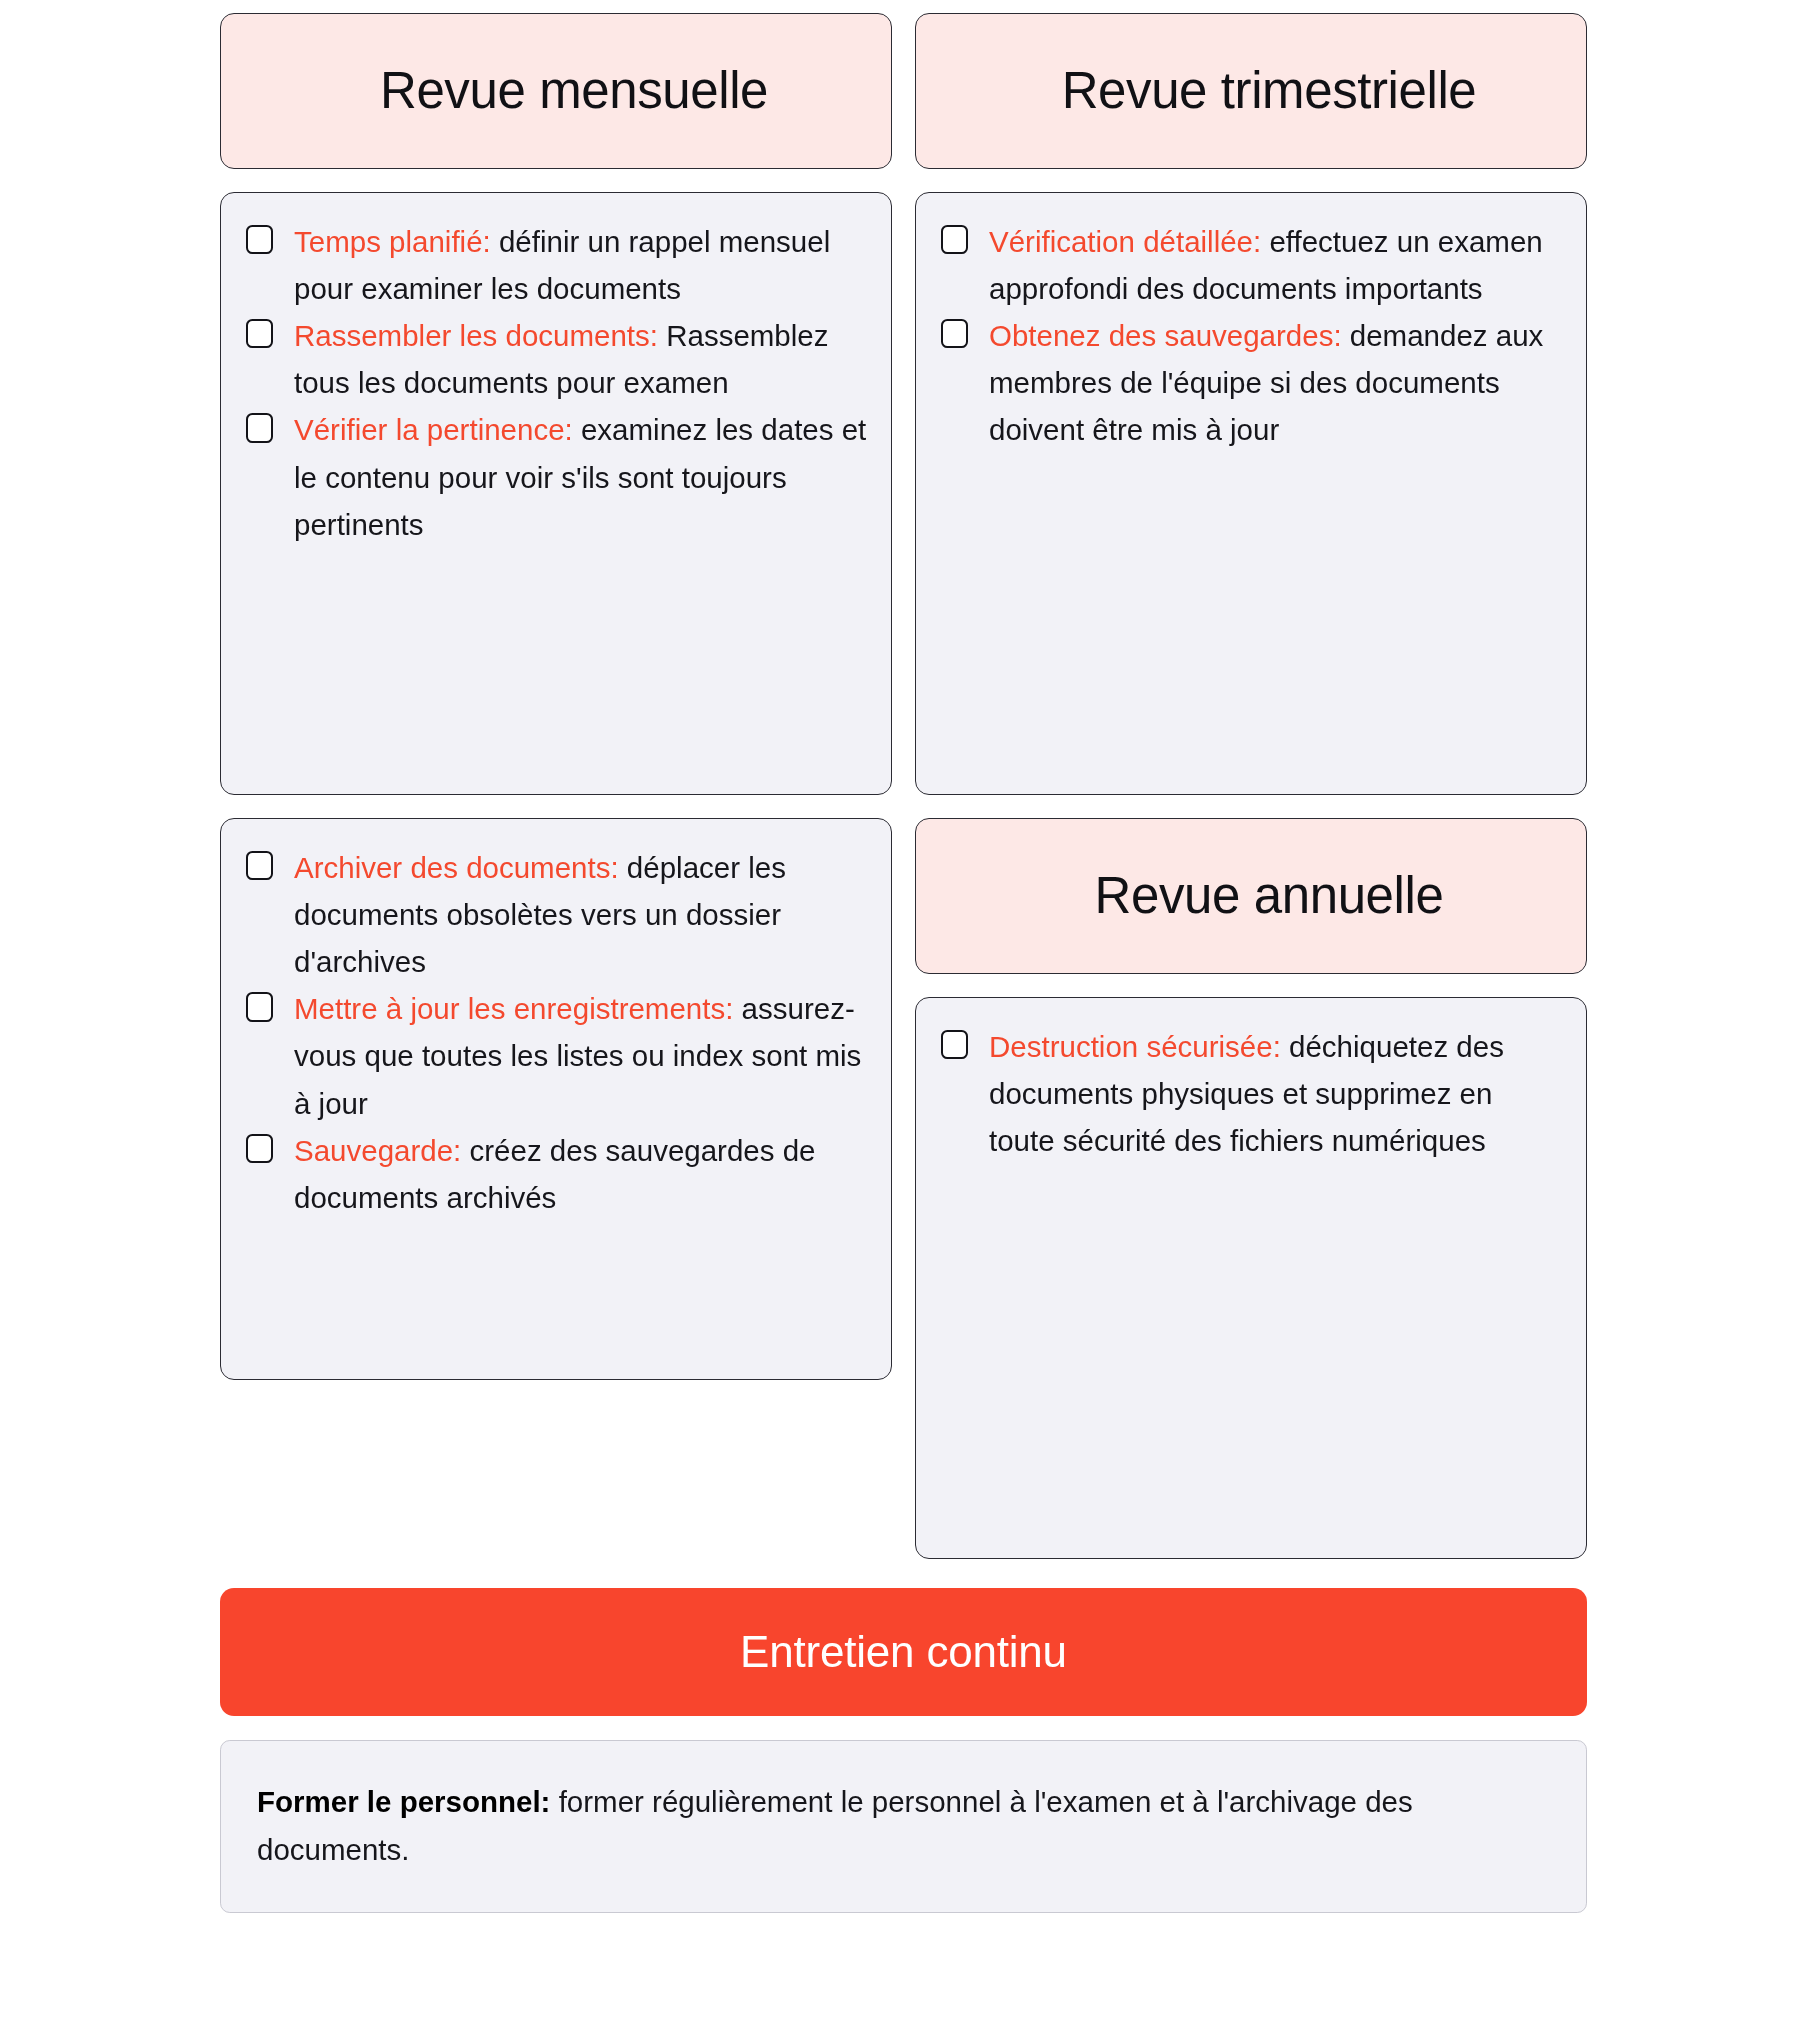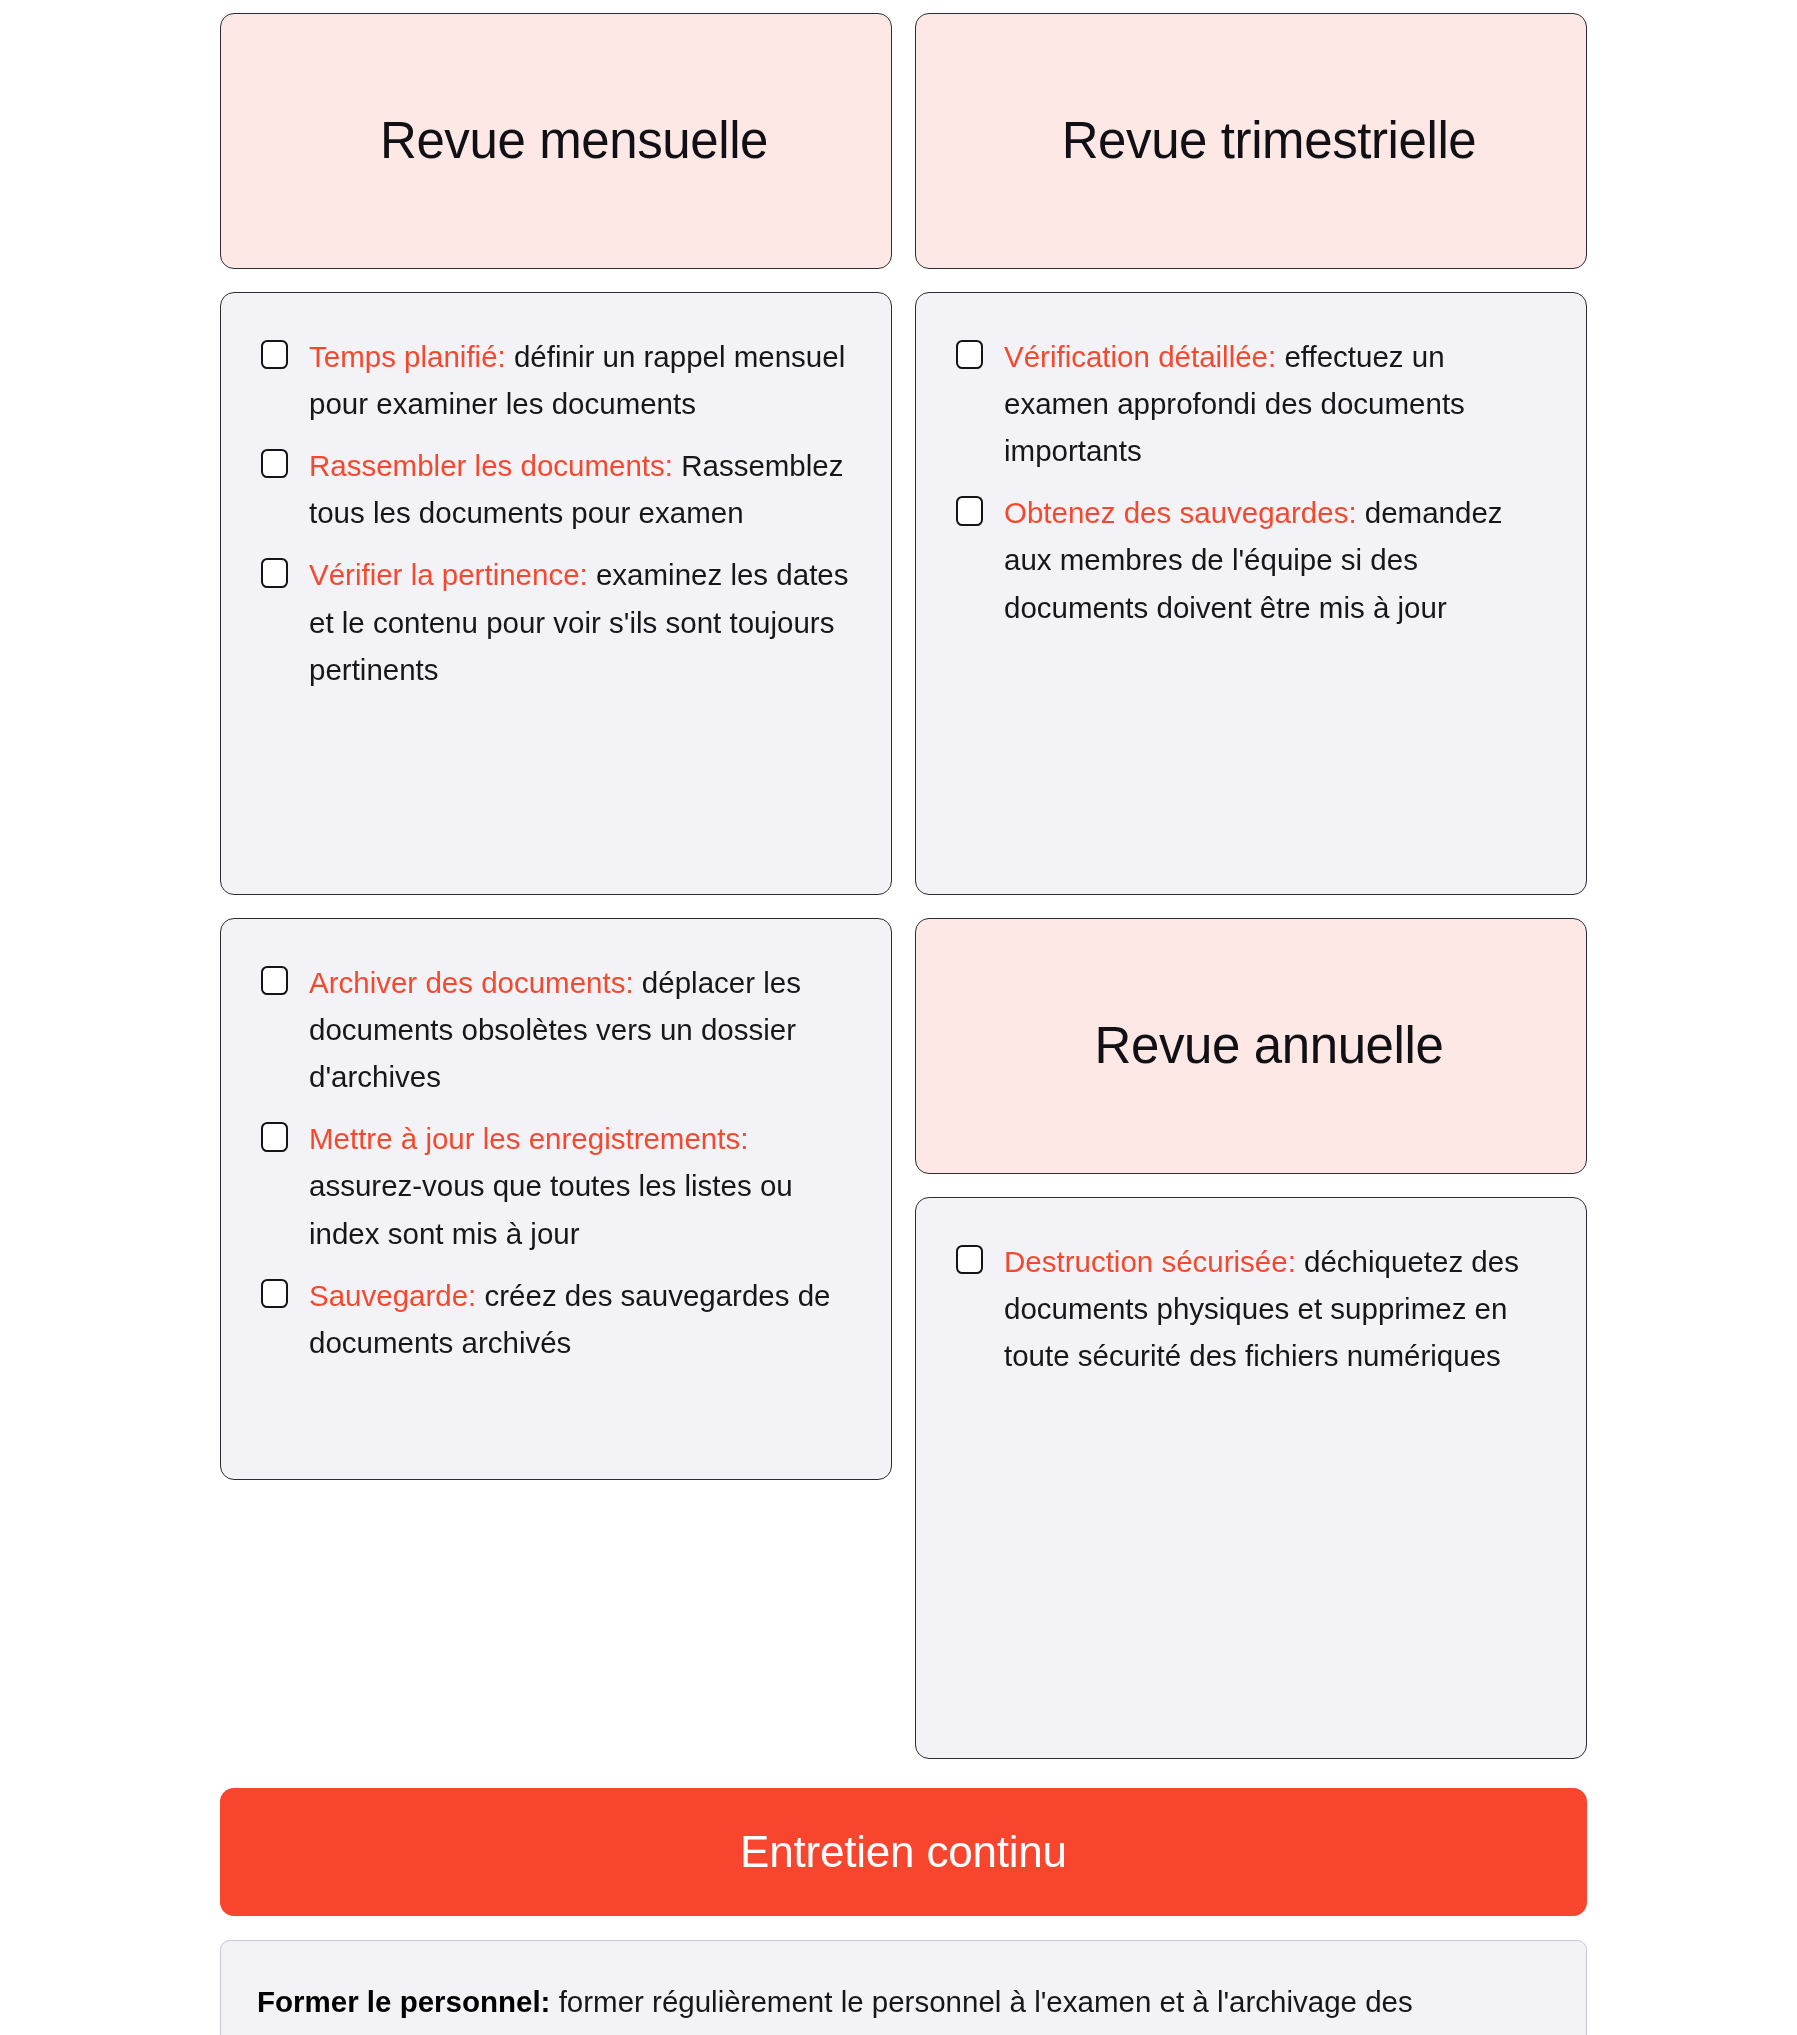--- a/index.html
+++ b/index.html
@@ -34,21 +34,21 @@
   .col {
     display: flex;
     flex-direction: column;
   }
 
   .card-head {
     box-sizing: border-box;
     background: #FDE8E6;
     border: 1.4px solid #2B2B33;
     border-radius: 14px;
-    height: 256px;
+    height: 156px;
     display: flex;
     align-items: center;
     justify-content: center;
     margin-bottom: 23px;
     padding-left: 36px;
   }
   .card-head-title {
     font-size: 51px;
     font-weight: 400;
     color: #111115;
@@ -73,21 +73,21 @@
     list-style: none;
     margin: 0;
     padding: 0;
   }
   ul.check-list li {
     position: relative;
     padding-left: 48px;
     font-size: 29.5px;
     line-height: 1.60;
     color: #16161B;
-    margin: 15px;
+    margin: 0;
   }
   .checkbox {
     position: absolute;
     left: 0;
     top: 7px;
     width: 27px;
     height: 29.5px;
     box-sizing: border-box;
     background: #FFFFFF;
     border: 2.8px solid #131318;

